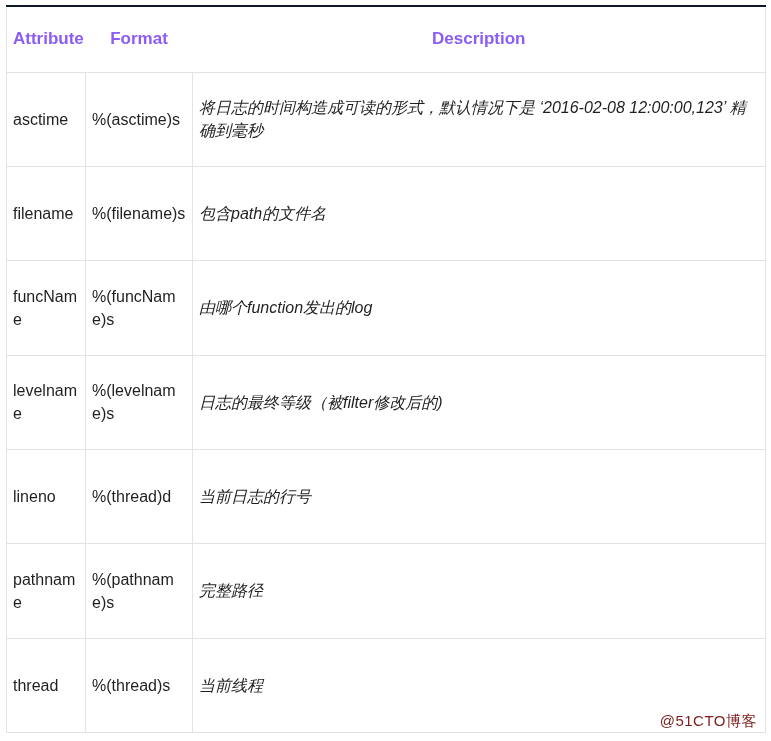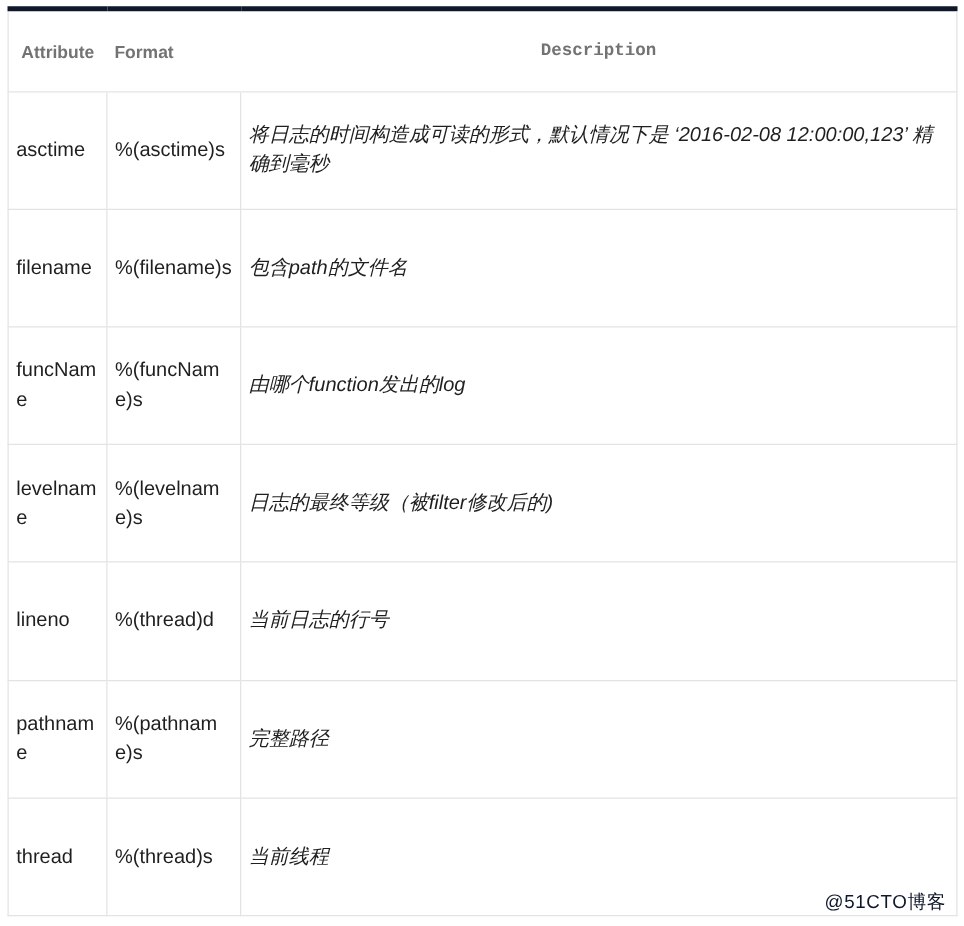--- a/index.html
+++ b/index.html
@@ -36,39 +36,38 @@
   table.attr-table td {
     border: 1px solid #e3e3e3;
     padding: 4px 6px;
     box-sizing: border-box;
   }
 
   
   table.attr-table thead tr th {
     border-left: none;
     border-right: none;
-    border-top: 4px solid #0f172a;
+    border-top: 2px solid #0f172a;
     border-bottom: 1px solid #e3e3e3;
     background: #ffffff;
     font-weight: bold;
-    font-size: 14px;
-    color: #737373;
+    font-size: 17px;
+    color: #8b5cf6;
     vertical-align: middle;
     height: 66px;
   }
   table.attr-table thead tr th.col-attr {
     border-left: 1px solid #e3e3e3;
   }
   table.attr-table thead tr th.col-desc {
     border-right: 1px solid #e3e3e3;
-    font-family: Liberation Mono, monospace;
   }
 
   .col-attr   { width: 79px;  text-align: center; }
-  .col-format { width: 107px; text-align: left; }
+  .col-format { width: 107px; text-align: center; }
   .col-desc   { width: auto;  text-align: center; }
 
   table.attr-table tbody td {
     font-size: 16px;
     color: #1f1f1f;
     vertical-align: middle;
     line-height: 1.45;
     height: 73px;
   }
 
@@ -83,21 +82,21 @@
     padding-left: 12px;
     padding-right: 12px;
     font-style: italic;
   }
 
   .watermark {
     position: absolute;
     right: 14px;
     bottom: 10px;
     font-size: 15px;
-    color: #0f172a;
+    color: #7f1d1d;
     letter-spacing: 0.5px;
     user-select: none;
     pointer-events: none;
   }
 </style>
 </head>
 <body>
 
 <div class="table-wrap">
   <table class="attr-table">

